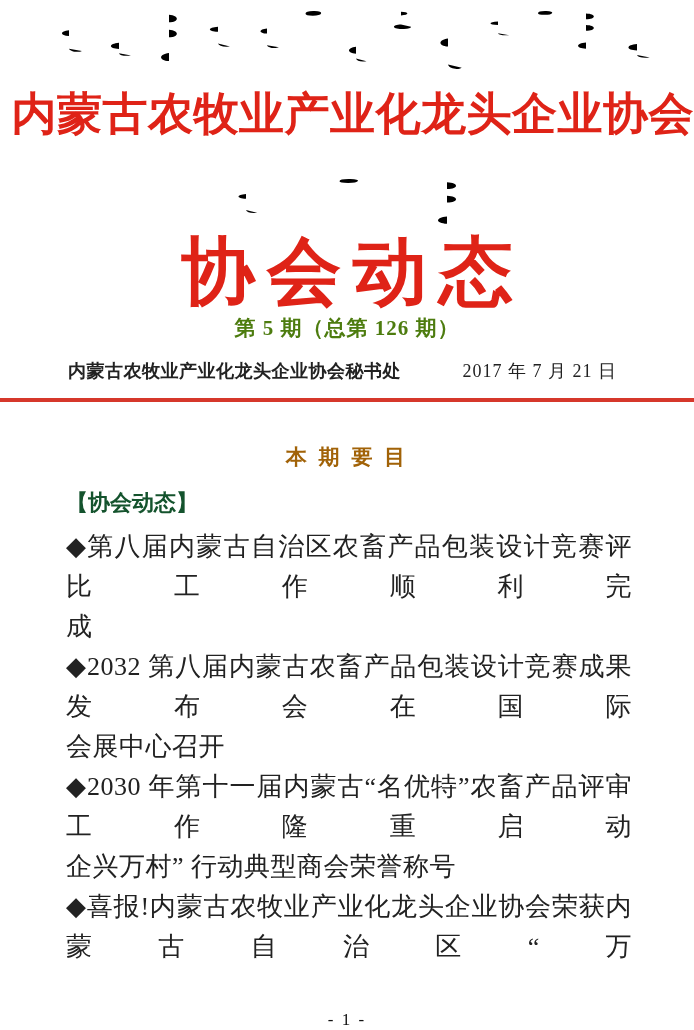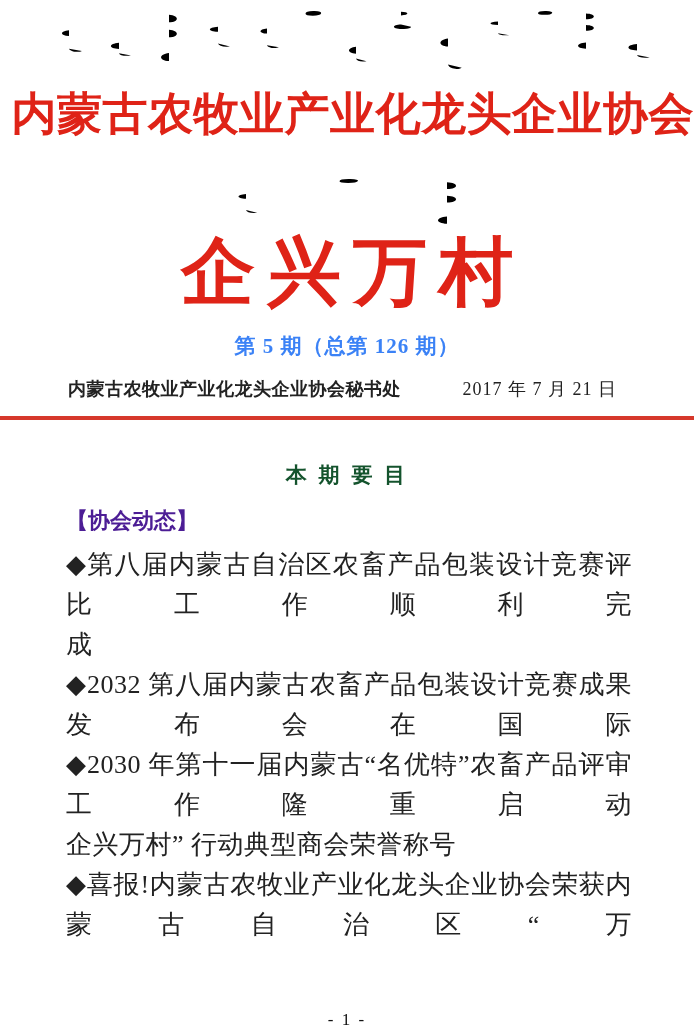--- a/index.html
+++ b/index.html
@@ -31,43 +31,43 @@
     font-size:45px;font-weight:800;line-height:1.3;
     letter-spacing:0.5px;white-space:nowrap;
   }
   .bulletin-title{
     margin-top:3px;text-align:center;
     color:var(--red);
     font-size:74px;font-weight:800;line-height:1;
     letter-spacing:12px;text-indent:12px;white-space:nowrap;
   }
   .issue-line{
-    margin-top:23px;text-align:center;
-    font-size:21px;font-weight:700;color:#3b82f6;
+    margin-top:5px;text-align:center;
+    font-size:21px;font-weight:700;color:#4d7c0f;
     letter-spacing:1px;
   }
   .pub-line{
     display:flex;justify-content:space-between;align-items:baseline;
     margin:17px 77px 0 68px;
     font-size:18px;color:#222;
   }
   .pub-line .publisher{font-weight:700;letter-spacing:0.5px;text-align:right;}
   .pub-line .date{font-weight:400;letter-spacing:1px;}
   .red-rule{height:4px;background:var(--rule-red);margin-top:15px;width:100%;}
   
   .toc-heading{
     margin-top:41px;text-align:center;
     font-family:"Liberation Sans","DejaVu Sans",sans-serif;
-    font-size:21px;font-weight:700;color:#14532d;
+    font-size:21px;font-weight:700;color:#a16207;
     letter-spacing:3px;
   }
   .section-label{
     margin:17px 0 0 66px;
     font-family:"Liberation Sans","DejaVu Sans",sans-serif;
-    font-size:22px;font-weight:700;color:#4c1d95;
+    font-size:22px;font-weight:700;color:#14532d;
   }
   .toc-list{
     margin:9px 62px 0 66px;
     font-size:26px;color:#222;
   }
   .toc-line{line-height:40px;letter-spacing:0.5px;}
   .toc-line.fill{text-align:justify;text-align-last:justify;}
   .toc-line.rest{text-align:left;}
   
   .page-footer{
@@ -142,21 +142,21 @@
           <use href="#mgE"></use>
         </svg>
       <svg viewBox="0 0 24 100" preserveAspectRatio="none" width="26" height="24">
           <use href="#mgF"></use>
         </svg>
       <svg viewBox="0 0 24 100" preserveAspectRatio="none" width="32" height="52">
           <use href="#mgB"></use>
         </svg>
     </div>
 
-    <h2 class="bulletin-title">企兴万村</h2>
+    <h2 class="bulletin-title">协会动态</h2>
 
     <div class="issue-line">第 5 期（总第 126 期）</div>
 
     <div class="pub-line">
       <span class="publisher">内蒙古农牧业产业化龙头企业协会秘书处</span>
       <span class="date">2017 年 7 月 21 日</span>
     </div>
   </header>
 
   <div class="red-rule"></div>
@@ -165,20 +165,21 @@
     <h3 class="toc-heading">本 期 要 目</h3>
     <div class="section-label">【协会动态】</div>
 
     <div class="toc-list">
       <div class="toc-item">
         <div class="toc-line fill">◆第八届内蒙古自治区农畜产品包装设计竞赛评比工作顺利完</div>
         <div class="toc-line rest">成</div>
       </div>
       <div class="toc-item">
         <div class="toc-line fill">◆2032 第八届内蒙古农畜产品包装设计竞赛成果发布会在国际</div>
+        <div class="toc-line rest">会展中心召开</div>
       </div>
       <div class="toc-item">
         <div class="toc-line fill">◆2030 年第十一届内蒙古“名优特”农畜产品评审工作隆重启动</div>
       </div>
       <div class="toc-item">
         <div class="toc-line rest">企兴万村” 行动典型商会荣誉称号</div>
         <div class="toc-line fill">◆喜报!内蒙古农牧业产业化龙头企业协会荣获内蒙古自治区“万</div>
       </div>
     </div>
   </main>

